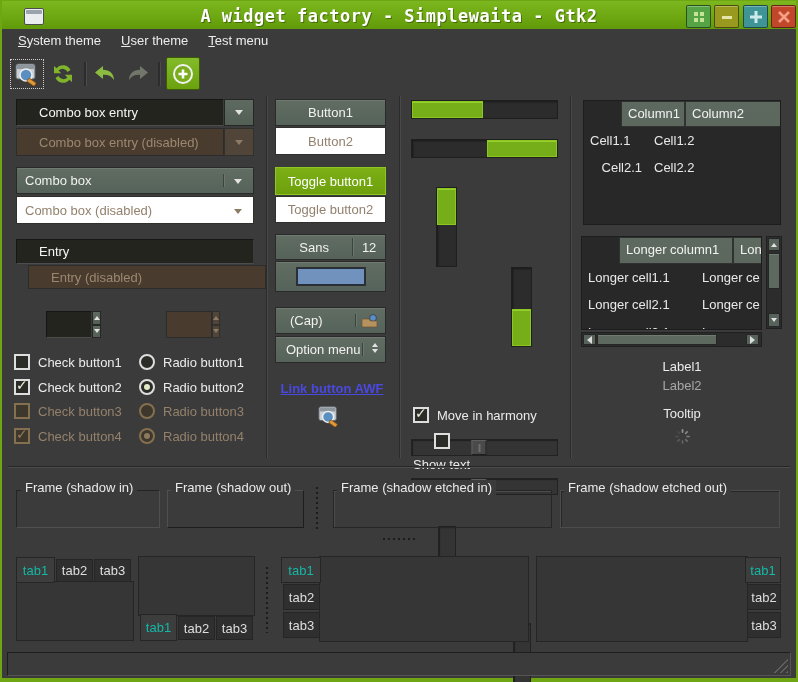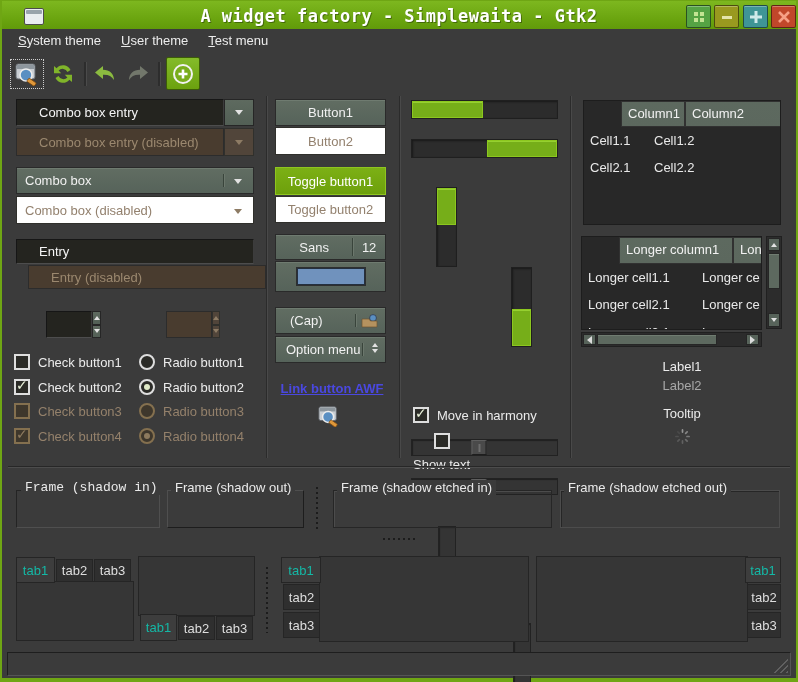--- a/index.html
+++ b/index.html
@@ -350,21 +350,21 @@
   <div class="abs crow" style="left:413px;top:433px;flex-direction:column;">
     <span class="check-box"></span>
     <span class="wlabel">Show text</span>
   </div>
 
   <div class="abs tree" style="left:583px;top:100px;width:198px;height:125px;">
     <div class="th" style="left:0;top:0;width:64px;height:26px;">Column1</div>
     <div class="th" style="left:64px;top:0;width:133px;height:26px;">Column2</div>
     <div class="td" style="left:0;top:28px;width:64px;">Cell1.1</div>
     <div class="td" style="left:64px;top:28px;width:130px;">Cell1.2</div>
-    <div class="td" style="left:0;top:55px;width:64px;">Cell2.1</div>
+    <div class="td" style="left:0;top:55px;width:64px;text-align:right;">Cell2.1</div>
     <div class="td" style="left:64px;top:55px;width:130px;">Cell2.2</div>
   </div>
 
   <div class="abs tree" style="left:581px;top:236px;width:181px;height:94px;">
     <div class="th" style="left:0;top:0;width:114px;height:27px;">Longer column1</div>
     <div class="th" style="left:114px;top:0;width:66px;height:27px;">Longer col</div>
     <div class="td" style="left:0;top:29px;width:114px;">Longer cell1.1</div>
     <div class="td" style="left:114px;top:29px;width:66px;">Longer ce</div>
     <div class="td" style="left:0;top:56px;width:114px;">Longer cell2.1</div>
     <div class="td" style="left:114px;top:56px;width:66px;">Longer ce</div>
@@ -406,21 +406,21 @@
         <rect x="7.2" y="1" width="1.6" height="3.6" rx=".8" transform="rotate(225 8 8)" opacity=".3"></rect>
         <rect x="7.2" y="1" width="1.6" height="3.6" rx=".8" transform="rotate(270 8 8)" opacity=".22"></rect>
         <rect x="7.2" y="1" width="1.6" height="3.6" rx=".8" transform="rotate(315 8 8)" opacity=".15"></rect>
       </g>
     </svg>
   </div>
 
   <div class="abs hline" style="left:8px;top:466px;width:782px;"></div>
 
   <div class="abs fr-in" style="left:16px;top:490px;width:144px;height:38px;"></div>
-  <div class="frame-label" style="left:21px;top:480px;font-family:Liberation Mono, monospace;">Frame (shadow in)</div>
+  <div class="frame-label" style="left:21px;top:480px;">Frame (shadow in)</div>
 
   <div class="abs fr-out" style="left:167px;top:490px;width:137px;height:38px;"></div>
   <div class="frame-label" style="left:171px;top:480px;">Frame (shadow out)</div>
 
   <div class="abs dotsep-v" style="left:316px;top:487px;height:45px;"></div>
 
   <div class="abs fr-etin" style="left:333px;top:490px;width:219px;height:38px;"></div>
   <div class="frame-label" style="left:337px;top:480px;">Frame (shadow etched in)</div>
 
   <div class="abs fr-etout" style="left:560px;top:490px;width:220px;height:38px;"></div>

